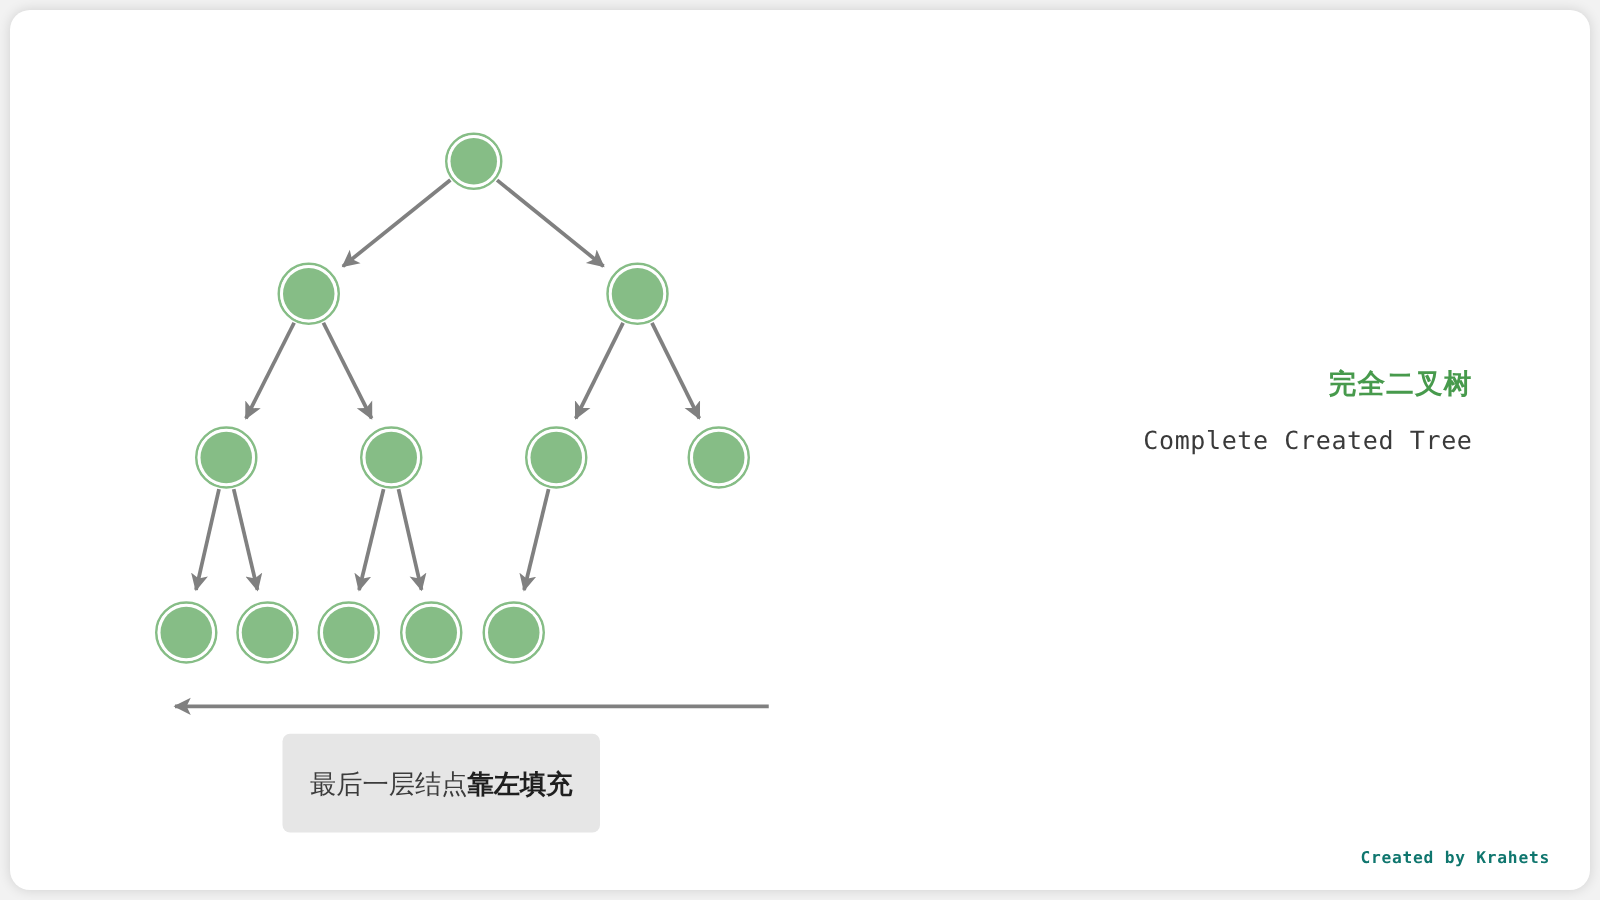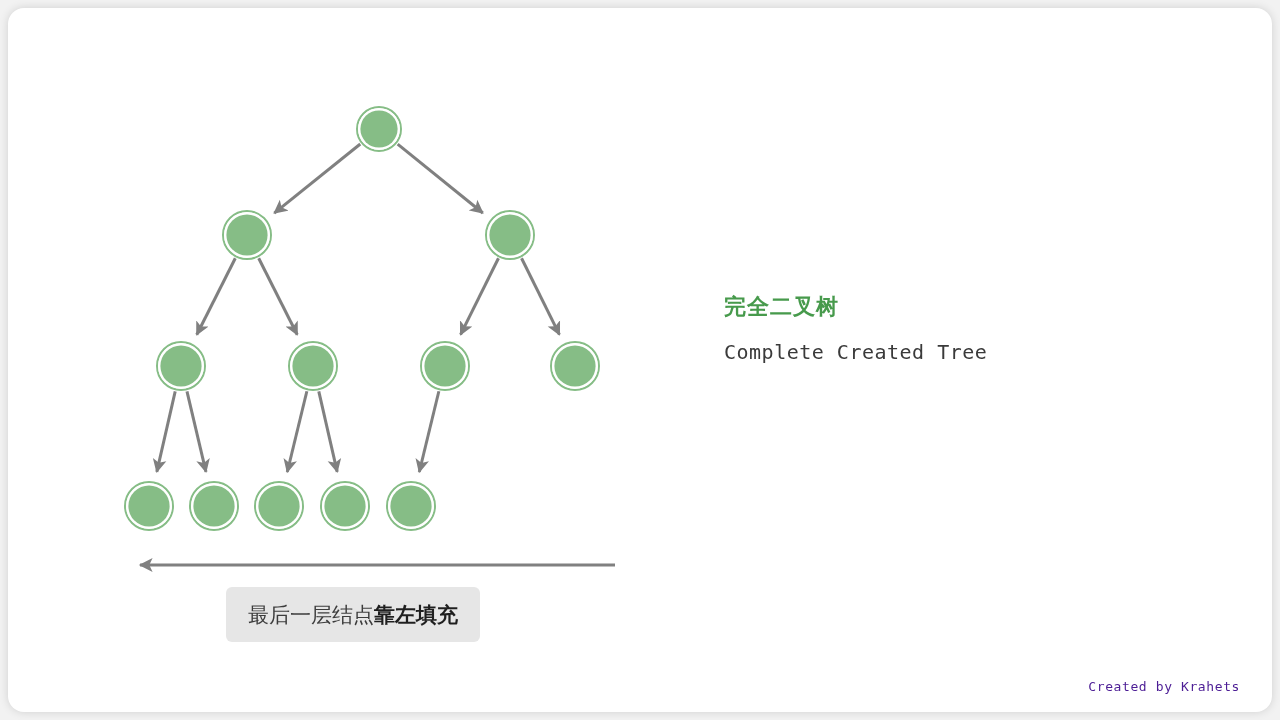--- a/index.html
+++ b/index.html
@@ -38,24 +38,24 @@
     position: absolute;
     left: 0;
     top: 0;
     width: 1280px;
     height: 720px;
   }
 
   
   #caption {
     position: absolute;
-    left: 724px;
+    left: 760px;
     top: 292px;
     width: 418px;
-    text-align: left;
+    text-align: right;
   }
   #caption .title-cn {
     font-size: 22px;
     font-weight: bold;
     color: #479a4c;
     letter-spacing: 1px;
     line-height: 30px;
   }
   #caption .title-en {
     margin-top: 16px;
@@ -68,41 +68,42 @@
 
   
   #pill {
     position: absolute;
     left: 226px;
     top: 587px;
     height: 47px;
     display: flex;
     align-items: center;
     justify-content: center;
-    padding: 4px 22px;
+    padding: 16px 22px;
     background: #e6e6e6;
     border-radius: 6px;
     font-size: 21px;
     color: #3c3c3c;
     white-space: nowrap;
   }
   #pill .strong {
     font-weight: bold;
     color: #1f1f1f;
   }
 
   
   #watermark {
     position: absolute;
     right: 40px;
     bottom: 26px;
     font-family: "DejaVu Sans Mono", "Liberation Mono", monospace;
     font-size: 13px;
-    color: #4c1d95;
+    color: #0f766e;
     letter-spacing: 0.6px;
+    font-weight: bold;
   }
 </style>
 </head>
 <body>
 
 <div id="stage">
 
   <div id="card"></div>
 
   <svg id="diagram" viewBox="0 0 1280 720" xmlns="http://www.w3.org/2000/svg">

